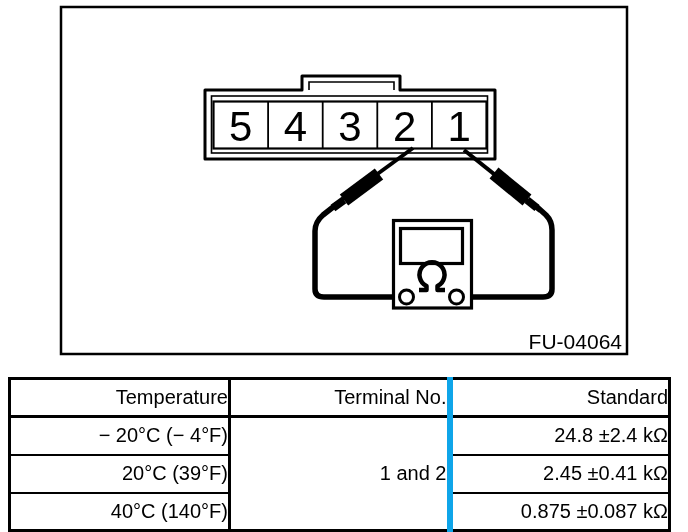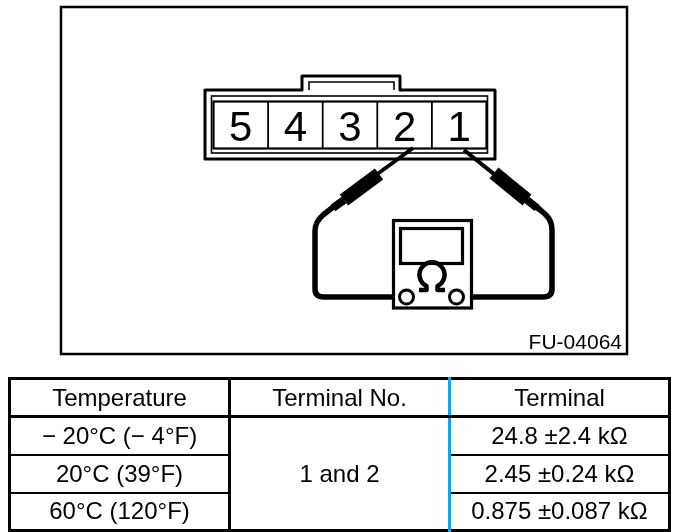--- a/index.html
+++ b/index.html
@@ -25,31 +25,31 @@
   table.spec{
     position:absolute;
     left:8px;top:377px;
     width:660px;height:150px;
     border-collapse:collapse;
     table-layout:fixed;
     background:#ffffff;
   }
   table.spec th, table.spec td{
     border:2px solid #000000;
-    text-align:center;
+    text-align:right;
     vertical-align:middle;
-    font-size:24px;
+    font-size:20px;
     font-weight:normal;
     padding:0;
     white-space:nowrap;
   }
   table.spec{border:3px solid #000000;}
   table.spec thead th{border-bottom:3px solid #000000;height:35px;}
   table.spec col{width:220px;}
-  table.spec .col-mid{border-left:3px solid #000000;border-right:3px solid #0ea5e9;}
+  table.spec .col-mid{border-left:3px solid #000000;border-right:6px solid #0ea5e9;}
   table.spec tbody tr{height:38px;}
 </style>
 </head>
 <body>
 
 <div class="page">
 
   <svg class="figure-svg" width="688" height="375" viewBox="0 0 688 375">
 
     <rect x="61" y="7" width="566" height="347" fill="#ffffff" stroke="#000000" stroke-width="2.5"></rect>
@@ -94,33 +94,33 @@
   <table class="spec">
     <colgroup>
         <col>
         <col>
         <col>
       </colgroup>
     <thead>
       <tr>
         <th>Temperature</th>
         <th class="col-mid">Terminal No.</th>
-        <th>Terminal</th>
+        <th>Standard</th>
       </tr>
     </thead>
     <tbody>
       <tr>
         <td>− 20°C (− 4°F)</td>
         <td class="col-mid" rowspan="3">1 and 2</td>
         <td>24.8 ±2.4 kΩ</td>
       </tr>
       <tr>
         <td>20°C (39°F)</td>
-        <td>2.45 ±0.24 kΩ</td>
+        <td>2.45 ±0.41 kΩ</td>
       </tr>
       <tr>
-        <td>60°C (120°F)</td>
+        <td>40°C (140°F)</td>
         <td>0.875 ±0.087 kΩ</td>
       </tr>
     </tbody>
   </table>
 
 </div>
 
 </body></html>

